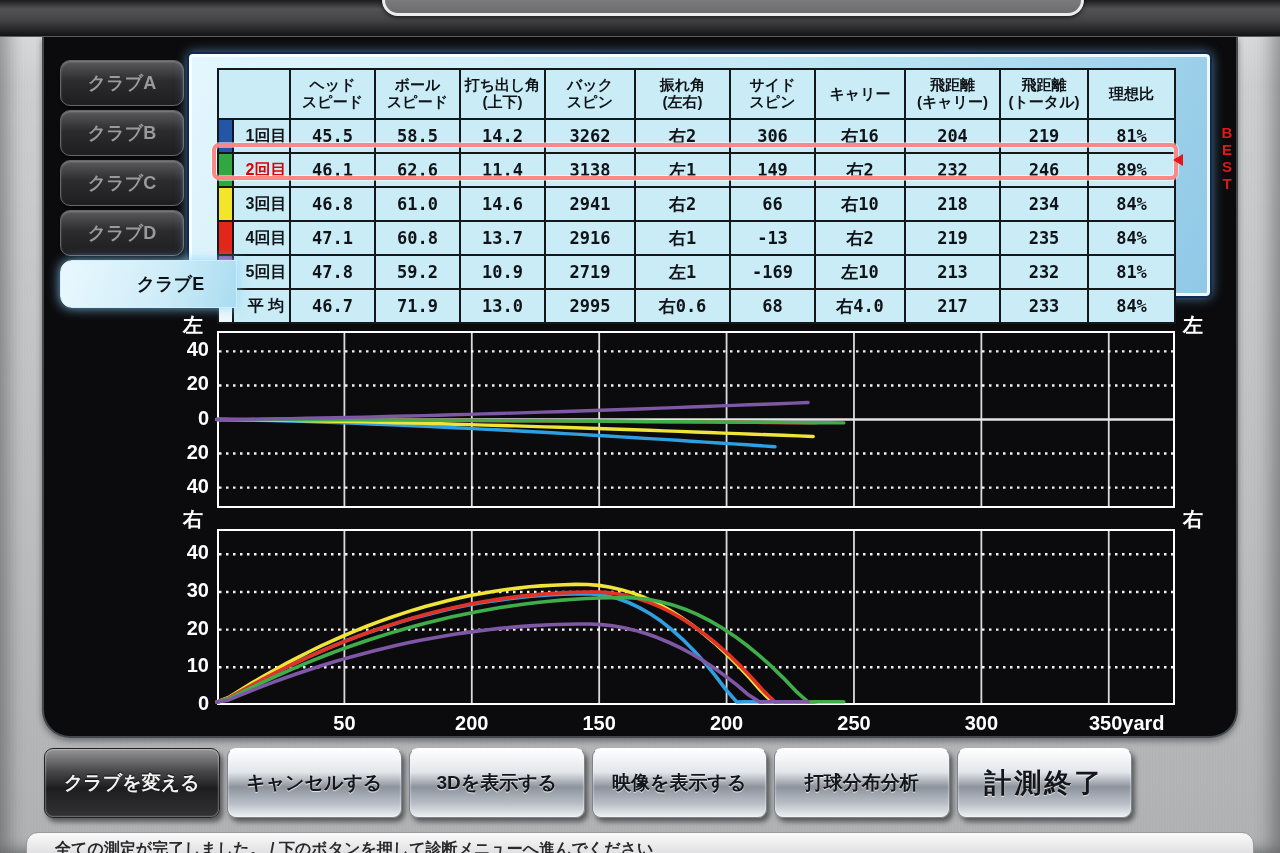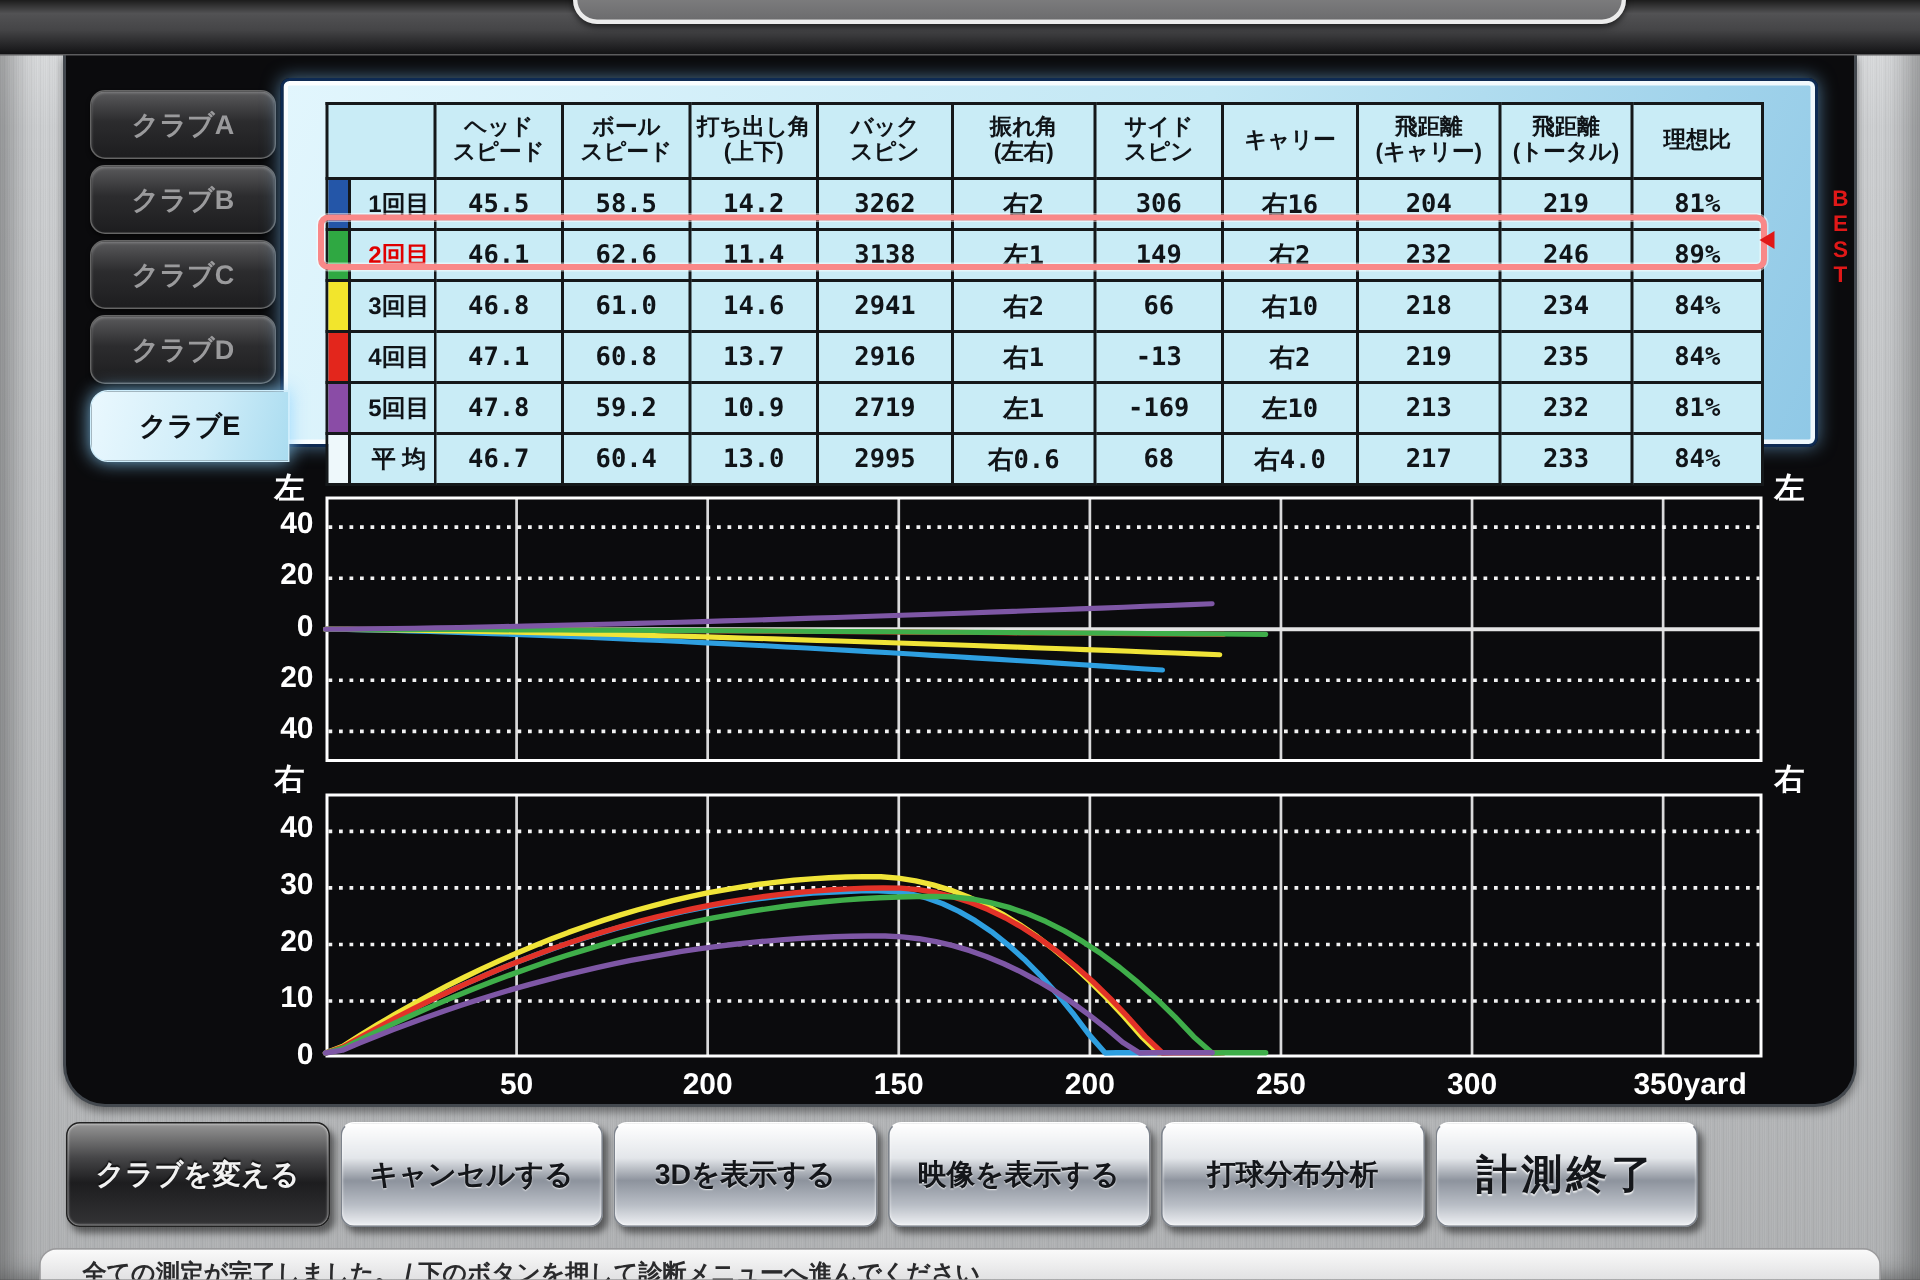--- a/index.html
+++ b/index.html
@@ -21,21 +21,21 @@
     border-radius:0 0 28px 28px;border:2px solid #43484e;border-top:none;box-sizing:border-box;z-index:2;
     box-shadow:0 3px 6px rgba(0,0,0,.4);}
   
   .tabs{position:absolute;left:16px;top:24px;width:140px;}
   .tab{width:122px;height:44px;margin-bottom:4px;border-radius:10px;
     background:linear-gradient(180deg,#5a5a5c 0%,#2c2c2e 45%,#1d1d1f 100%);
     border:1px solid #666;box-shadow:inset 0 1px 2px rgba(255,255,255,.25), 0 2px 3px rgba(0,0,0,.6);
     color:#9a9a9c;font-weight:bold;font-size:18px;display:flex;align-items:center;justify-content:center;}
   .tab.active{width:131px;height:46px;border-radius:12px 0 0 12px;border:1px solid #cfeefc;
     background:linear-gradient(105deg,#eaf8fe 0%,#cdecf8 60%,#aadcf0 100%);
-    color:#0e1216;box-shadow:0 0 12px rgba(140,210,255,.85);position:relative;z-index:7;}
+    color:#0e1216;box-shadow:0 0 12px rgba(140,210,255,.85);position:relative;z-index:7;padding-left:44px;}
   
   .table-panel{position:absolute;left:143px;top:16px;width:1025px;height:246px;border-radius:6px;
     background:linear-gradient(115deg,#e2f6fd 0%,#c2e7f4 55%,#8fc8e6 100%);
     border:2px solid #0e2a52;box-sizing:border-box;z-index:5;
     box-shadow:inset 0 0 0 3px rgba(255,255,255,.85), 0 0 12px rgba(130,200,255,.55);}
   .table-wrap{position:absolute;left:28px;top:14px;width:957px;}
   table.results{border-collapse:collapse;table-layout:fixed;width:957px;}
   table.results th,table.results td{border:2px solid #15181a;background:#c9ecf6;color:#101418;
     text-align:center;vertical-align:middle;padding:0;box-sizing:border-box;}
   table.results thead th{height:50px;font-size:15px;font-weight:bold;line-height:1.12;white-space:pre-line;}
@@ -190,21 +190,21 @@
                 <td>左1</td>
                 <td>-169</td>
                 <td>左10</td>
                 <td>213</td>
                 <td>232</td>
                 <td>81%</td>
               </tr>
               <tr>
                 <th><span class="swatch" style="background: rgb(238, 248, 251);"></span><span>平 均</span></th>
                 <td>46.7</td>
-                <td>60.4</td>
+                <td>71.9</td>
                 <td>13.0</td>
                 <td>2995</td>
                 <td>右0.6</td>
                 <td>68</td>
                 <td>右4.0</td>
                 <td>217</td>
                 <td>233</td>
                 <td>84%</td>
               </tr>
             </tbody>

